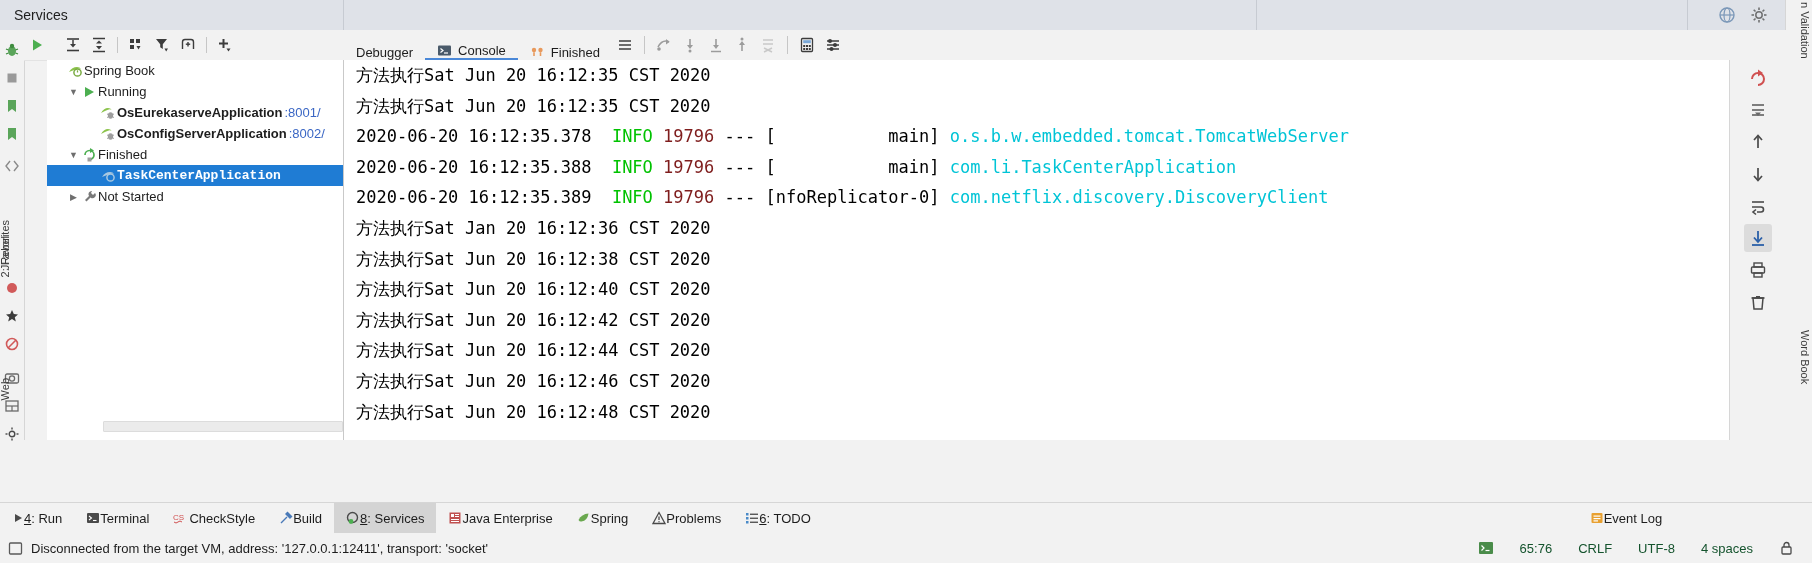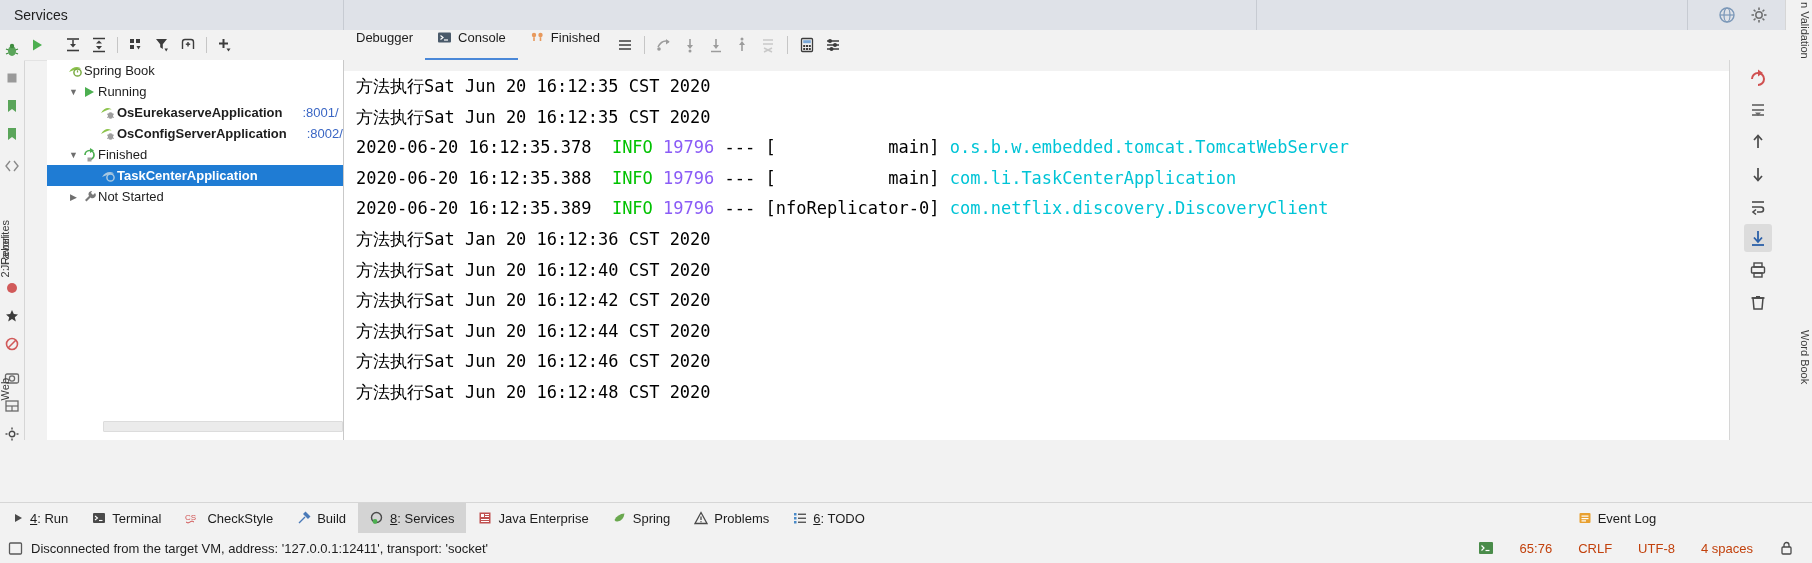--- a/index.html
+++ b/index.html
@@ -59,85 +59,85 @@
   
   .svc-tree{
     position:absolute;left:47px;top:60px;width:296px;height:380px;
     background:#ffffff;border-right:1px solid #c9c9c9;overflow:hidden;
   }
   .trow{height:21px;display:flex;align-items:center;white-space:nowrap;font-size:13px;}
   .trow .arrow{width:13px;display:inline-block;text-align:center;font-size:9px;color:#6e6e6e;flex:none;}
   .trow .ticonbox{width:18px;display:inline-flex;align-items:center;justify-content:center;flex:none;}
   .tlabel{color:#1d1d1d;}
   .tlabel.bold{font-weight:bold;}
-  .tport{color:#3a66c4;margin-left:20px;}
-  .trow.selected{background:#1f7cd4;}
+  .tport{color:#3a66c4;margin-left:2px;}
+  .trow.selected{background:#1f7cd4;font-family:Liberation Mono, monospace;}
   .trow.selected .tlabel{color:#ffffff;}
   .hscroll{
     position:absolute;left:56px;bottom:8px;width:238px;height:9px;
     background:#ebebeb;border:1px solid #dcdcdc;border-radius:1px;
   }
 
   
   .console-head{
     position:absolute;left:344px;top:30px;right:26px;height:30px;
     background:#f2f2f2;display:flex;align-items:center;
   }
-  .ctab{height:30px;display:flex;align-items:flex-start;gap:6px;padding:0 12px;
+  .ctab{height:30px;display:flex;align-items:flex-end;gap:6px;padding:0 12px;
     font-size:13px;color:#1d1d1d;box-sizing:border-box;}
   .ctab.active{border-bottom:2px solid #4a88d8;}
   .csep{width:1px;height:18px;background:#c6c6c6;margin:0 6px;}
   .cbtn{width:26px;height:26px;display:flex;align-items:center;justify-content:center;}
 
   
   .console{
     position:absolute;left:344px;top:60px;right:82px;bottom:123px;
-    background:#ffffff;overflow:hidden;margin-top:11px;
+    background:#ffffff;overflow:hidden;
   }
   .logline{
     font-family:"DejaVu Sans Mono", monospace;
     font-size:17px;line-height:30.6px;white-space:pre;color:#000000;
     padding-left:12px;
   }
   .lg-info{color:#00c200;text-align:center;}
-  .lg-pid{color:#8b5cf6;}
+  .lg-pid{color:#7f1d1d;}
   .lg-cls{color:#00c4d6;}
   .vscroll-thumb{
     position:absolute;right:66px;top:345px;width:10px;height:40px;background:#d6d6d6;border-radius:2px;
   }
 
   
   .console-gutter{
     position:absolute;right:26px;top:60px;width:56px;bottom:123px;
     background:#f2f2f2;border-left:1px solid #d6d6d6;
     display:flex;flex-direction:column;align-items:center;padding-top:4px;gap:4px;
   }
   .gicon{width:28px;height:28px;display:flex;align-items:center;justify-content:center;}
 
   
   .bottombar{
     position:absolute;left:0;bottom:30px;width:1812px;height:30px;
     background:#f2f2f2;border-top:1px solid #d6d6d6;
     display:flex;align-items:center;
   }
-  .bbtn{height:30px;display:flex;align-items:center;gap:6px;padding:0 12px;
+  .bbtn{height:30px;display:flex;align-items:center;padding:0 12px;
     font-size:13px;color:#1d1d1d;box-sizing:border-box;}
   .bbtn.active{background:#d4d4d4;}
   .bbtn .u{text-decoration:underline;}
   .bspacer{flex:1;}
 
   
   .statusbar{
     position:absolute;left:0;bottom:0;width:1812px;height:30px;
     background:#f2f2f2;display:flex;align-items:center;
     font-size:13px;color:#1d1d1d;
   }
   .status-msg{margin-left:8px;}
   .status-right{margin-left:auto;display:flex;align-items:center;gap:26px;padding-right:18px;}
-  .st-item{color:#c2410c;}
+  .st-item{color:#14532d;}
 
   svg{display:block;}
 </style>
 </head>
 <body>
 
 <div class="app">
 
   <div class="titlebar">
     <div class="segment title-left">
@@ -520,20 +520,21 @@
     <div class="logline">方法执行Sat Jun 20 16:12:35 CST 2020</div>
 
     <div class="logline"><span>2020-06-20 16:12:35.378</span><span>  </span><span class="lg-info">INFO</span><span> </span><span class="lg-pid">19796</span><span> </span><span>--- [</span><span>           main]</span><span> </span><span class="lg-cls">o.s.b.w.embedded.tomcat.TomcatWebServer</span></div>
 
 
     <div class="logline"><span>2020-06-20 16:12:35.388</span><span>  </span><span class="lg-info">INFO</span><span> </span><span class="lg-pid">19796</span><span> </span><span>--- [</span><span>           main]</span><span> </span><span class="lg-cls">com.li.TaskCenterApplication</span></div>
 
     <div class="logline"><span>2020-06-20 16:12:35.389</span><span>  </span><span class="lg-info">INFO</span><span> </span><span class="lg-pid">19796</span><span> </span><span>--- [</span><span>nfoReplicator-0]</span><span> </span><span class="lg-cls">com.netflix.discovery.DiscoveryClient</span></div>
 
     <div class="logline">方法执行Sat Jan 20 16:12:36 CST 2020</div>
+    <div class="logline">方法执行Sat Jun 20 16:12:38 CST 2020</div>
     <div class="logline">方法执行Sat Jun 20 16:12:40 CST 2020</div>
     <div class="logline">方法执行Sat Jun 20 16:12:42 CST 2020</div>
     <div class="logline">方法执行Sat Jun 20 16:12:44 CST 2020</div>
     <div class="logline">方法执行Sat Jun 20 16:12:46 CST 2020</div>
     <div class="logline">方法执行Sat Jun 20 16:12:48 CST 2020</div>
   </div>
 
   <div class="vscroll-thumb"></div>
 
   <div class="console-gutter">

